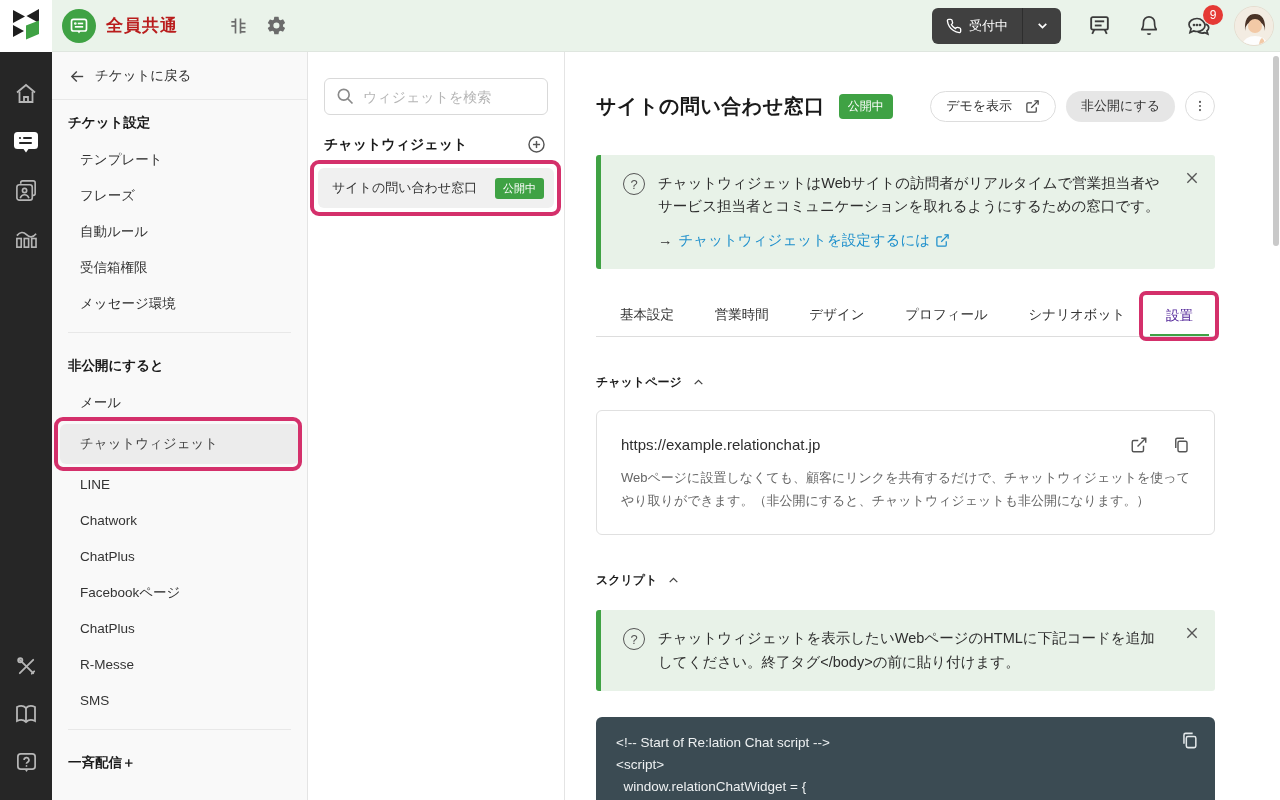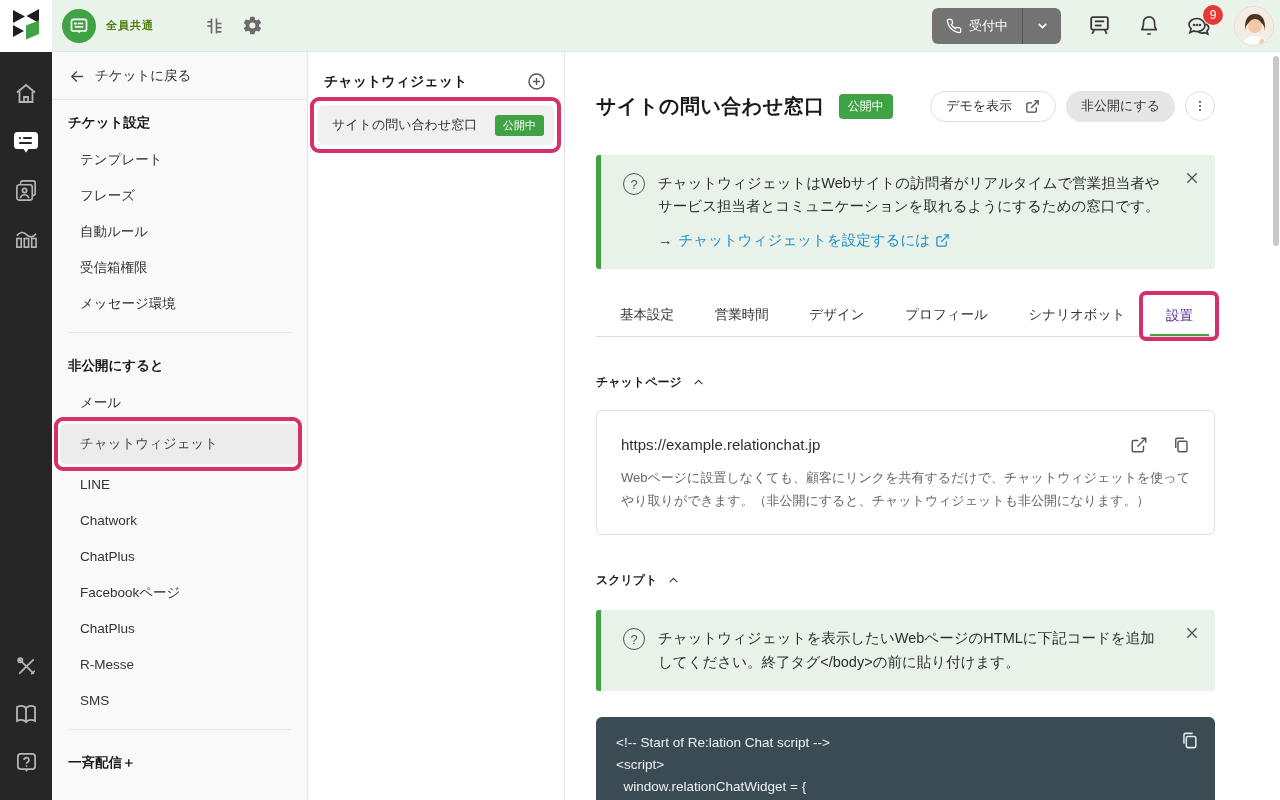--- a/index.html
+++ b/index.html
@@ -4,26 +4,26 @@
 <style>
   * { margin:0; padding:0; box-sizing:border-box; }
   html,body { width:1280px; height:800px; overflow:hidden; background:#fff;
     font-family:"Liberation Sans","DejaVu Sans",sans-serif; color:#333; }
 
   
   .topbar { position:absolute; left:0; top:0; width:1280px; height:52px;
     background:#eaf3ea; border-bottom:1px solid #dfe6df; display:flex; align-items:center; z-index:20; }
   .logo-box { width:52px; height:52px; background:#fff; display:flex; align-items:center; justify-content:center; flex:0 0 52px; }
   .ws-icon { width:34px; height:34px; border-radius:50%; background:#3fa244; display:flex; align-items:center; justify-content:center; margin-left:10px; }
-  .ws-title { font-size:11px; font-weight:bold; color:#4d7c0f; margin-left:10px; letter-spacing:1px; }
+  .ws-title { font-size:17px; font-weight:bold; color:#b91c1c; margin-left:10px; letter-spacing:1px; }
   .tb-icon { color:#6b6b6b; display:flex; align-items:center; justify-content:center; cursor:pointer; }
   .tune { margin-left:50px; }
   .gear { margin-left:18px; }
   .tb-right { margin-left:auto; display:flex; align-items:center; }
-  .status-btn { height:36px; background:#737373; border-radius:6px; display:flex; align-items:center; color:#fff; overflow:hidden; cursor:pointer; }
+  .status-btn { height:36px; background:#404040; border-radius:6px; display:flex; align-items:center; color:#fff; overflow:hidden; cursor:pointer; }
   .status-main { display:flex; align-items:center; gap:7px; padding:0 14px; font-size:13px; }
   .status-sep { width:1px; height:36px; background:rgba(0,0,0,0.28); }
   .status-caret { width:38px; height:36px; display:flex; align-items:center; justify-content:center; }
   .tb-right .plain { margin-left:26px; position:relative; }
   .badge-9 { position:absolute; top:-9px; right:-11px; width:20px; height:20px; background:#e53935;
     border-radius:50%; color:#fff; font-size:12px; display:flex; align-items:center; justify-content:center; }
   .avatar { width:40px; height:40px; border-radius:50%; overflow:hidden; margin:0 6px 0 22px; flex:0 0 40px; cursor:pointer; border:1px solid #e6dccf; }
 
   
   .rail { position:absolute; left:0; top:52px; width:52px; height:748px; background:#262626;
@@ -301,20 +301,29 @@
   <div class="side-item">Facebookページ</div>
   <div class="side-item">ChatPlus</div>
   <div class="side-item">R-Messe</div>
   <div class="side-item">SMS</div>
 
   <div class="side-divider"></div>
   <div class="side-section-title">一斉配信＋</div>
 </div>
 
 <div class="panel">
+  <div class="search-wrap">
+    <span class="search-icon">
+      <svg width="20" height="20" viewBox="0 0 24 24" fill="none" stroke="currentColor" stroke-width="2">
+        <circle cx="10.5" cy="10.5" r="6.5"></circle>
+          <line x1="15.5" y1="15.5" x2="21" y2="21"></line>
+      </svg>
+    </span>
+    <input class="search-input" placeholder="ウィジェットを検索" style="">
+  </div>
   <div class="panel-head">
     <span class="panel-title">チャットウィジェット</span>
     <span style="cursor:pointer; color:#555;">
       <svg width="19" height="19" viewBox="0 0 24 24" fill="none" stroke="currentColor" stroke-width="1.8">
         <circle cx="12" cy="12" r="9.5"></circle>
           <line x1="12" y1="7.5" x2="12" y2="16.5"></line>
           <line x1="7.5" y1="12" x2="16.5" y2="12"></line>
       </svg>
     </span>
   </div>

